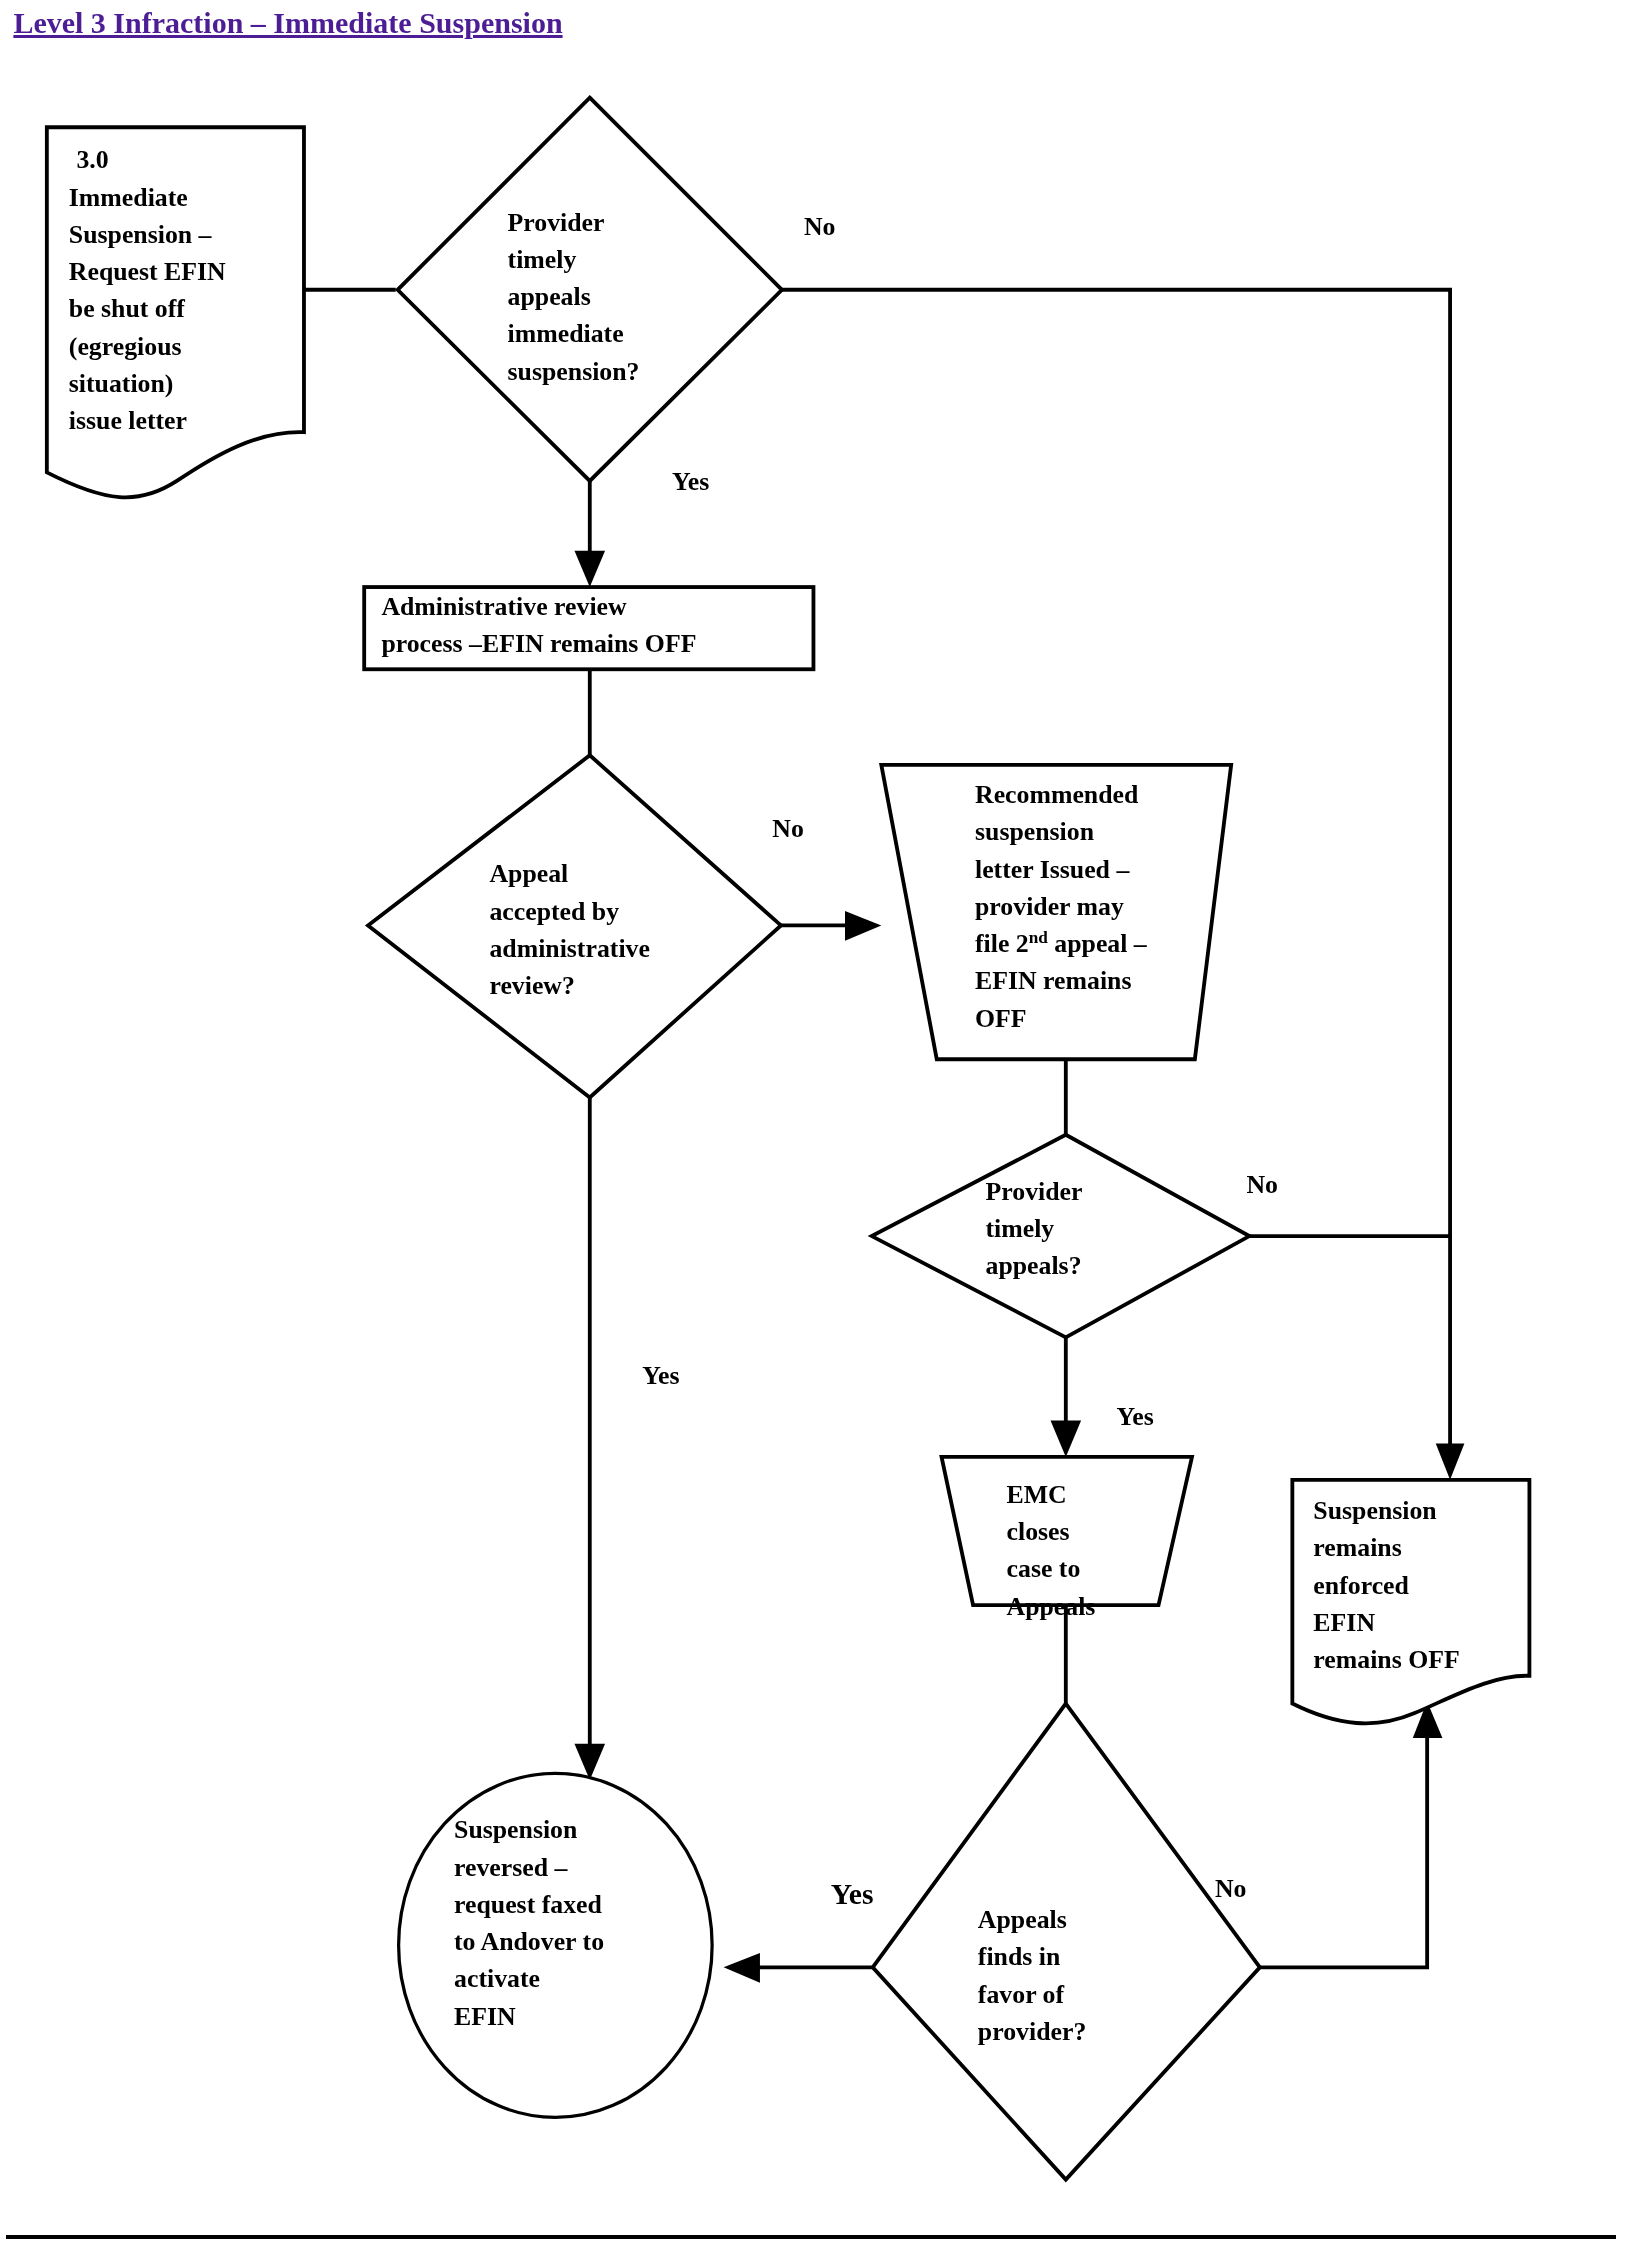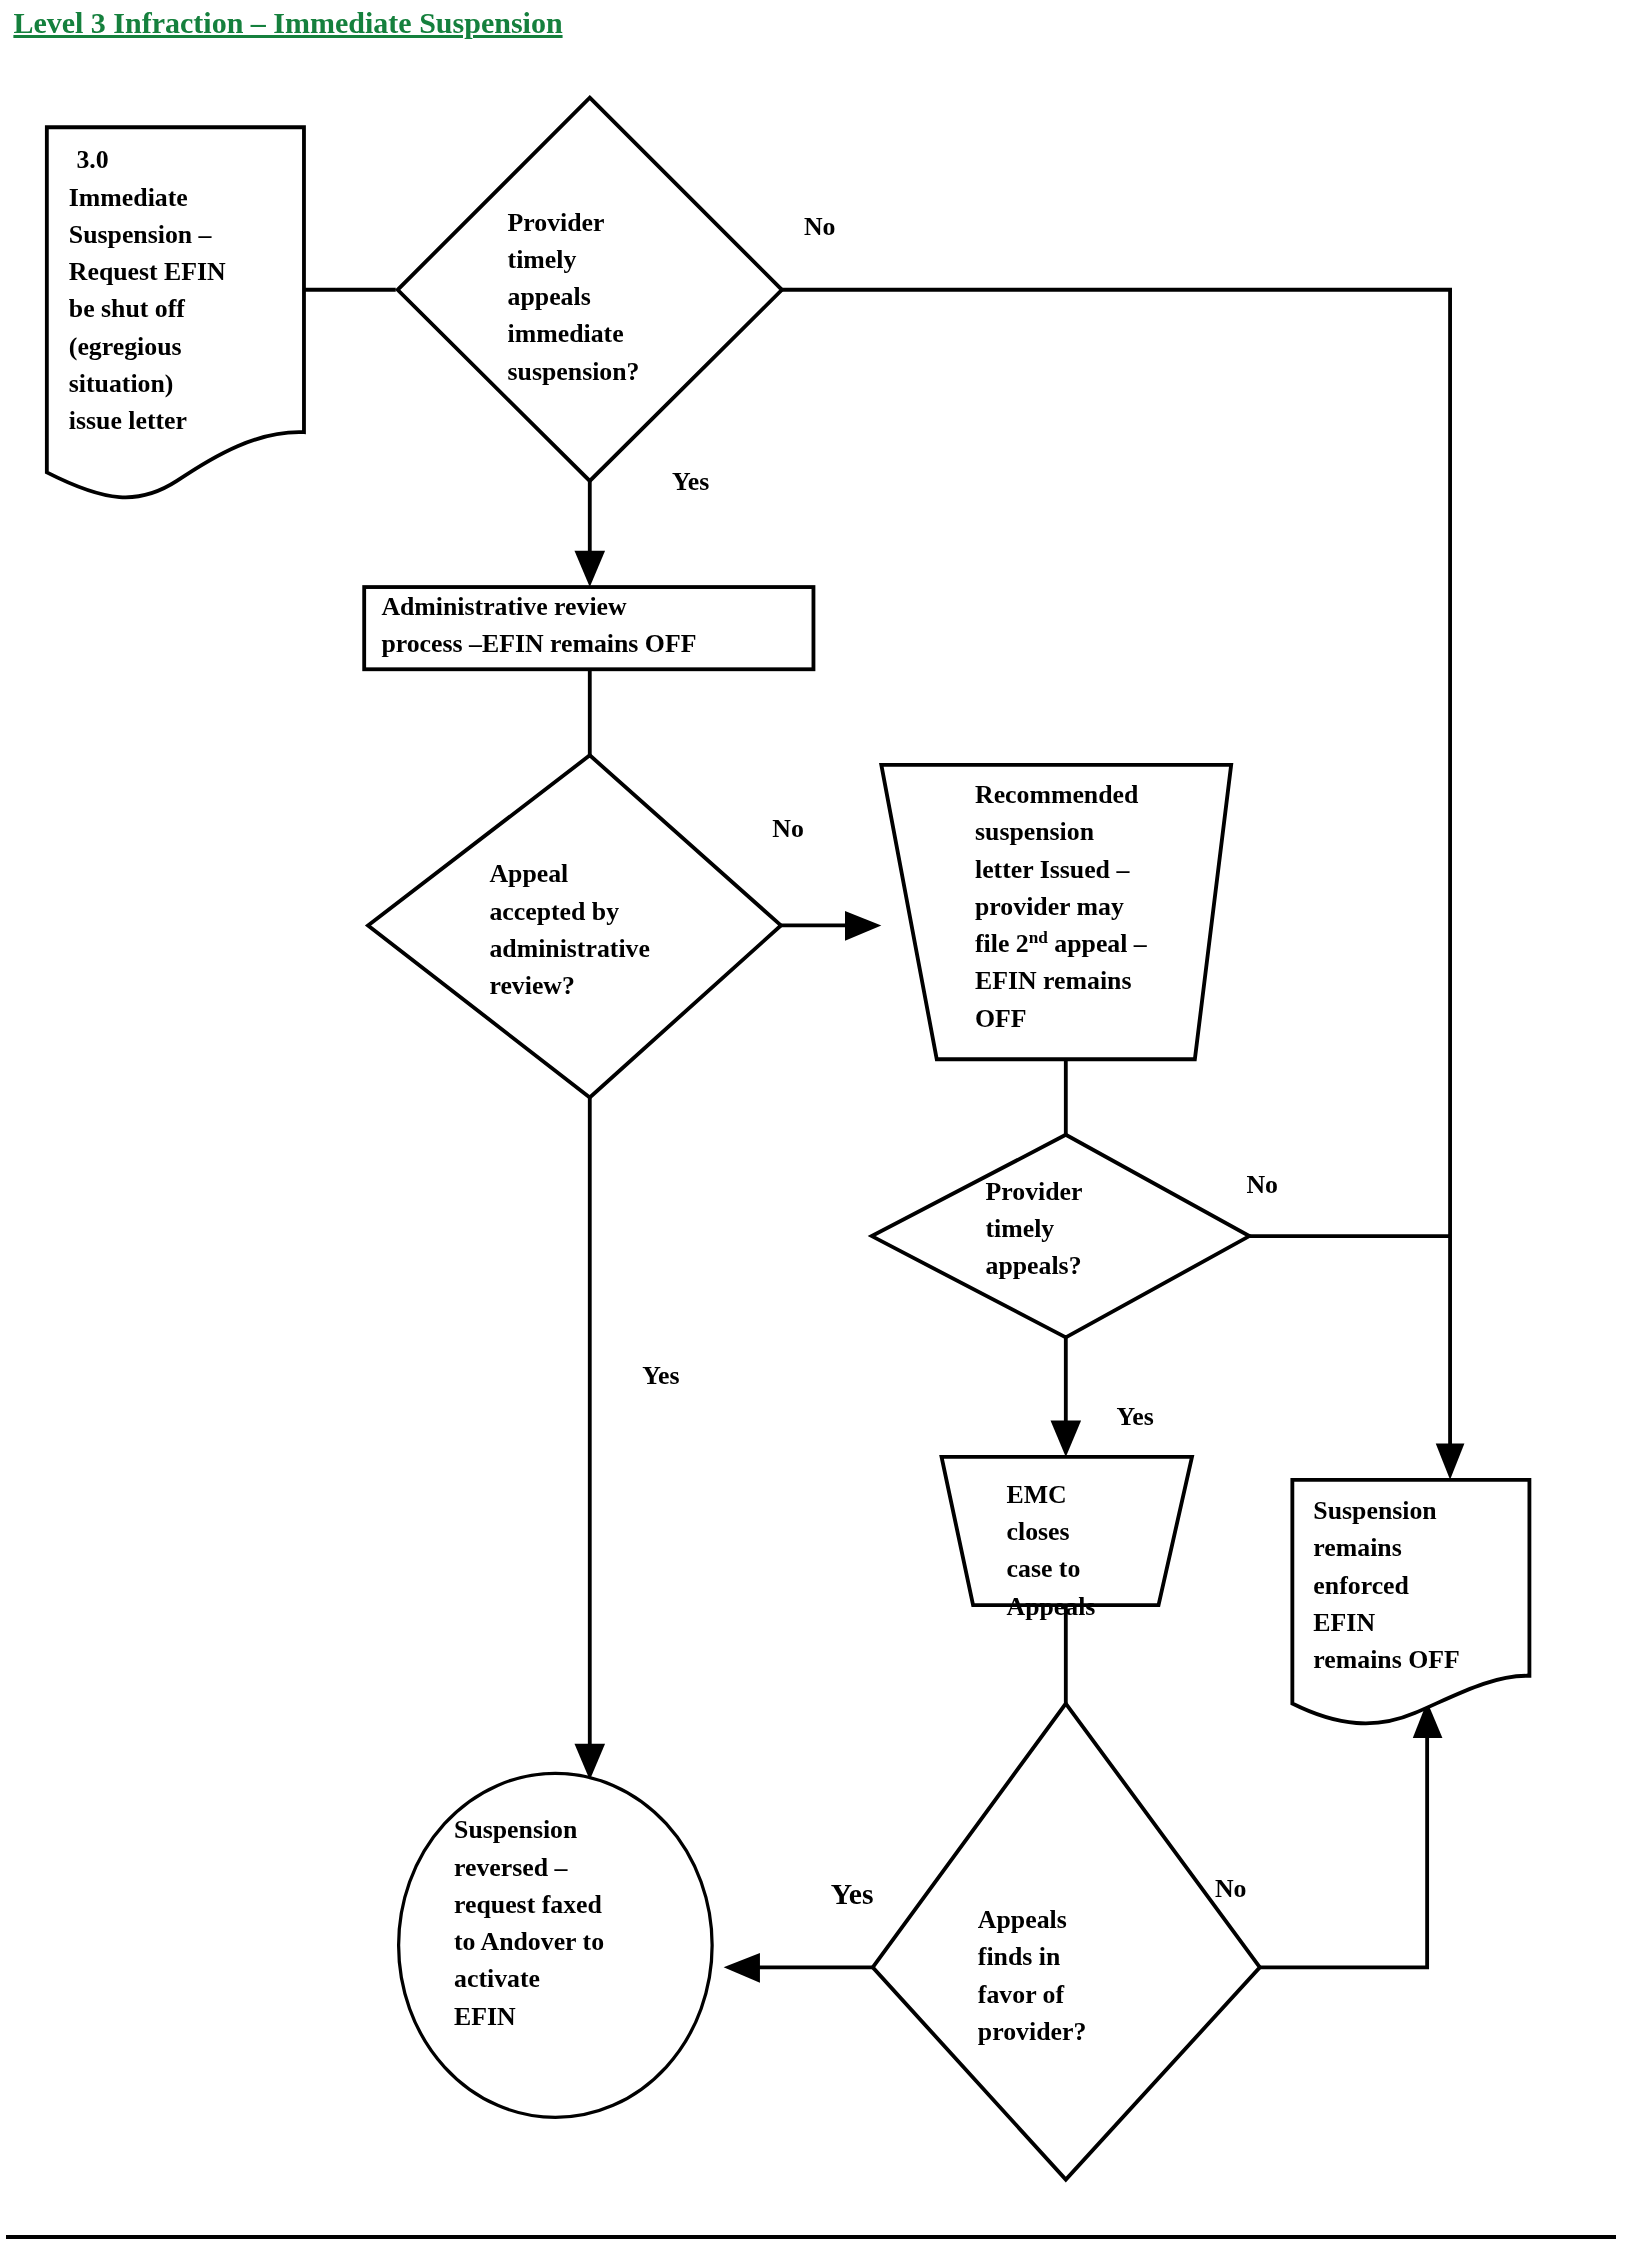--- a/index.html
+++ b/index.html
@@ -72,21 +72,21 @@
     font-size: 31px;
     fill: #000000;
   }
   #title-bar {
     position: absolute;
     left: 13.4px;
     top: 5.7px;
     font-family: "Liberation Serif", "DejaVu Serif", serif;
     font-weight: bold;
     font-size: 30px;
-    color: #15803d;
+    color: #4c1d95;
     text-decoration: underline;
     letter-spacing: 0px;
     white-space: nowrap;
   }
   #footer-rule {
     position: absolute;
     left: 5.7px;
     top: 2235px;
     width: 1610px;
     height: 3.8px;

